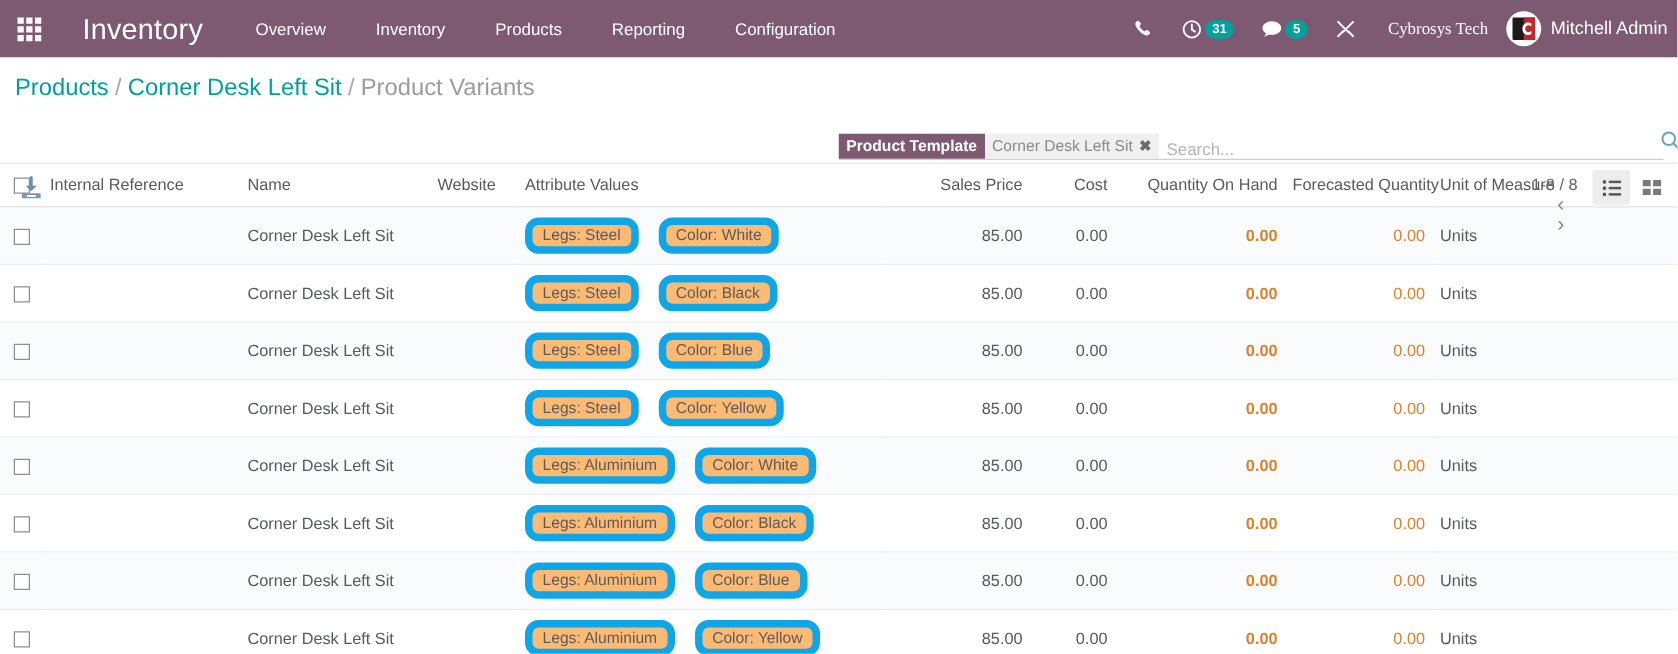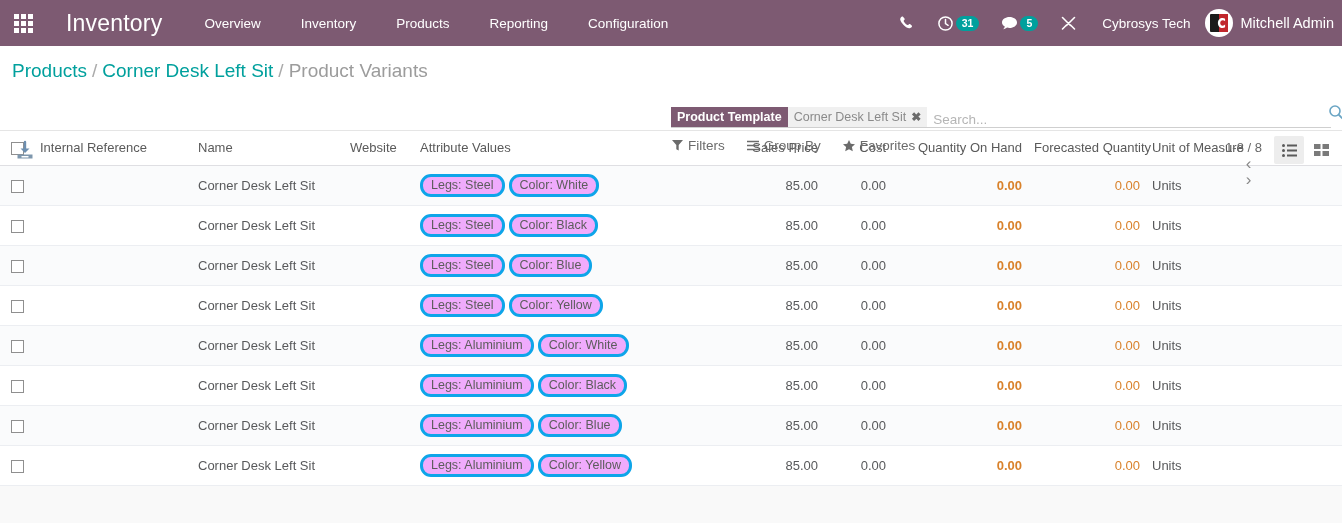--- a/index.html
+++ b/index.html
@@ -46,21 +46,21 @@
   }
   .ticon {
     display: flex; align-items: center; justify-content: center;
     position: relative; padding: 0 11px; height: 46px; cursor: pointer;
   }
   .badge {
     background: #00a09d; color: #fff; font-size: 10.5px; font-weight: bold;
     border-radius: 9px; padding: 1px 6px; margin-left: 2px;
     line-height: 13px; display: inline-block;
   }
-  .company-name { font-size: 13.5px; padding: 0 14px; white-space: nowrap; cursor: pointer; }
+  .company-name { font-size: 13.5px; padding: 0 14px; white-space: nowrap; cursor: pointer; font-family: Liberation Serif, serif; }
   .userbox { display: flex; align-items: center; padding-right: 8px; cursor: pointer; }
   .avatar {
     width: 28px; height: 28px; border-radius: 50%;
     background: #fff; margin-right: 8px;
     display: flex; align-items: center; justify-content: center;
     overflow: hidden; flex: none;
   }
   .user-name { font-size: 14.5px; white-space: nowrap; }
 
   
@@ -147,23 +147,23 @@
   .col-cb { width: 34px; text-align: center; }
   .cb {
     width: 13px; height: 13px; border: 1px solid #8f8f8f;
     background: #fff; display: inline-block; vertical-align: middle;
     cursor: pointer;
   }
   .num { text-align: right; }
   .qoh { color: #d9822b; font-weight: bold; text-align: right; }
   .fq { color: #d9822b; text-align: right; }
   .tag {
-    display: inline-block; border: 3px solid #0ea5e9; border-radius: 11px;
+    display: inline-block; border: 6px solid #0ea5e9; border-radius: 11px;
     padding: 1px 8px; font-size: 12.5px; color: #5c5c5c;
-    margin-right: 4px; line-height: 15px; background: #f0abfc;
+    margin-right: 16px; line-height: 15px; background: #fdba74;
     cursor: pointer;
   }
   .filler { background: #f9f9f9; height: 80px; }
 </style>
 </head>
 <body>
 
 <div class="topbar">
   <div class="apps-grid">
     <div class="grid9">
@@ -252,40 +252,20 @@
   <div class="cp-bottom">
     <span class="import-icon">
       <svg width="22" height="22" viewBox="0 0 22 22">
         <path d="M11 2v8.5" stroke="#6d8fb0" stroke-width="2.4" stroke-linecap="round"></path>
         <path d="M6.5 8.5L11 13l4.5-4.5z" fill="#6d8fb0"></path>
         <path d="M3.5 14.5h15v4h-15z" fill="#7e97ad"></path>
         <path d="M7.5 16h7v1.5h-7z" fill="#ffffff"></path>
       </svg>
     </span>
 
-    <div class="filter-group">
-      <div class="filter-btn">
-        <svg width="11" height="11" viewBox="0 0 11 11">
-            <path fill="#6b6b6b" d="M0 0h11L6.7 5v5.5L4.3 9.2V5z"></path>
-          </svg>
-        <span>Filters</span>
-      </div>
-      <div class="filter-btn">
-        <svg width="12" height="11" viewBox="0 0 12 11">
-            <path stroke="#6b6b6b" stroke-width="1.4" d="M0 1.5h12M0 5.5h12M0 9.5h12"></path>
-          </svg>
-        <span>Group By</span>
-      </div>
-      <div class="filter-btn">
-        <svg width="12" height="12" viewBox="0 0 12 12">
-            <path fill="#6b6b6b" d="M6 0l1.8 3.8 4.2.5-3.1 2.8.9 4.1L6 9.2 2.2 11.2l.9-4.1L0 4.3l4.2-.5z"></path>
-          </svg>
-        <span>Favorites</span>
-      </div>
-    </div>
 
     <div class="pager">
       <span class="pager-counter">1-8 / 8</span>
       <span class="chev">‹</span>
       <span class="chev">›</span>
     </div>
 
     <div class="viewswitch">
       <div class="vbtn active">
         <svg width="15" height="13" viewBox="0 0 15 13">

